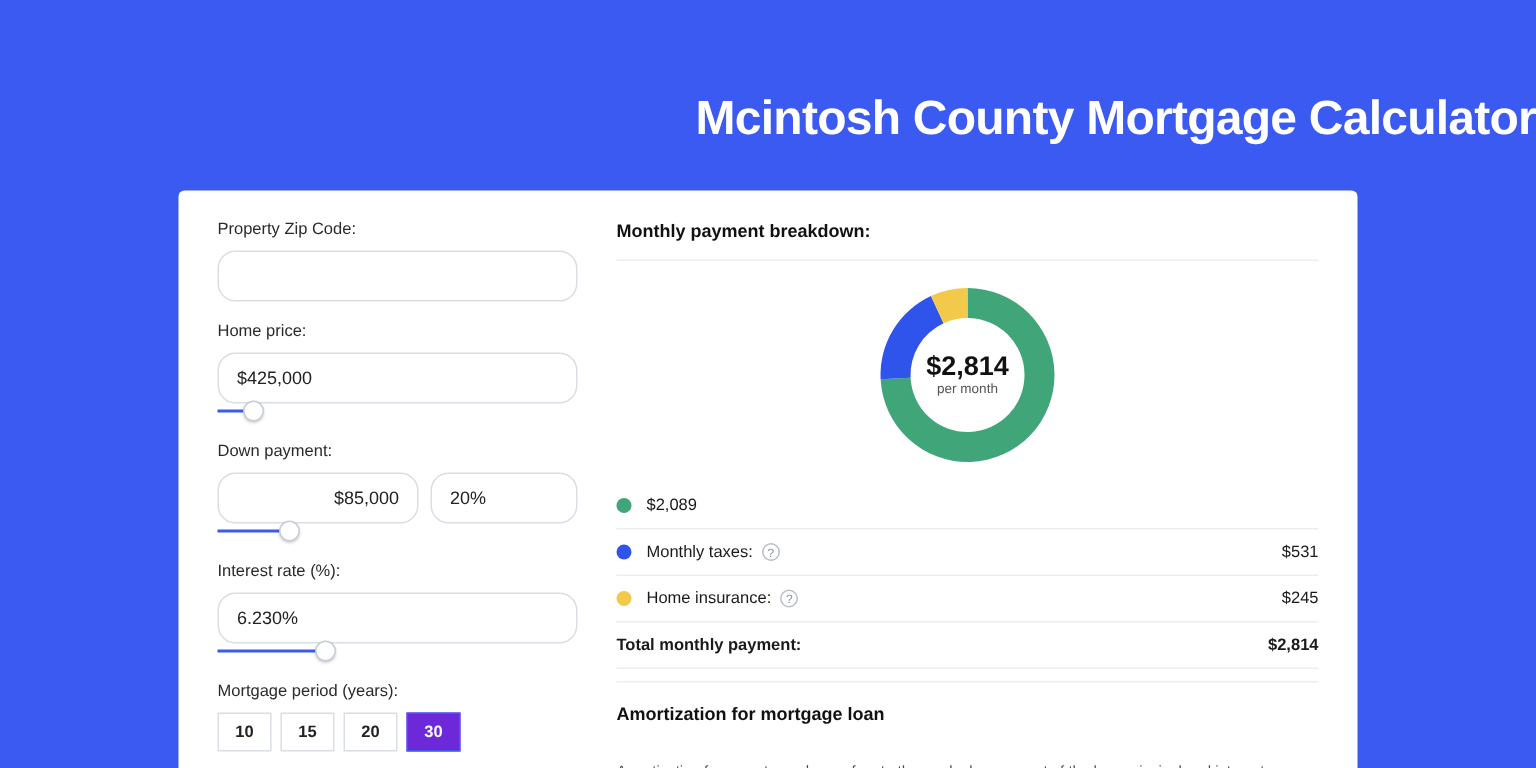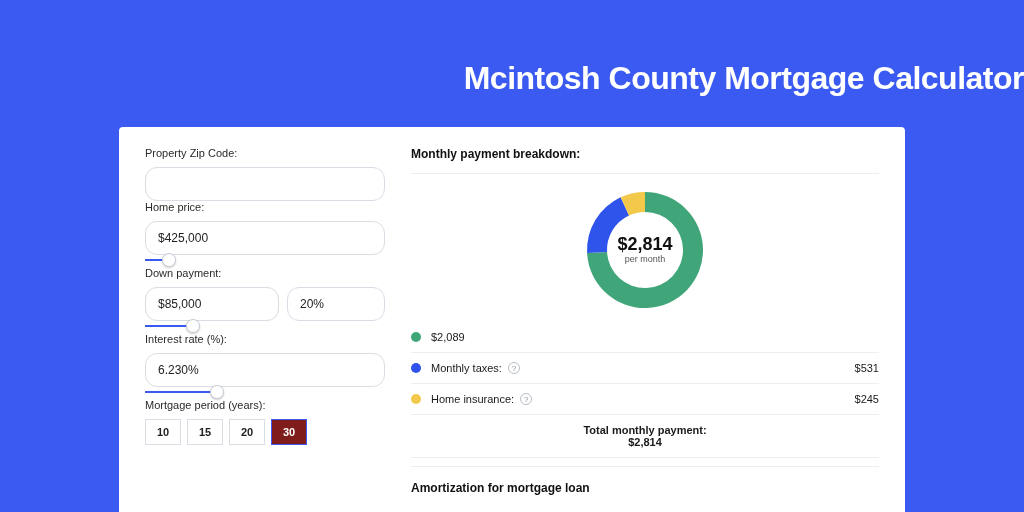--- a/index.html
+++ b/index.html
@@ -27,33 +27,34 @@
     display: flex;
     gap: 26px;
   }
   .col-left { width: 240px; flex-shrink: 0; }
   .col-right { flex: 1; }
 
   .field-label {
     font-size: 11px;
     color: #2a2a2a;
     margin-bottom: 8px;
+    margin-top: 14px;
   }
   .field-label:first-child { margin-top: 0; }
   .input {
     width: 100%;
     height: 34px;
     border: 1px solid #d9dde4;
     border-radius: 12px;
     padding: 0 12px;
     font-size: 12px;
     color: #222;
   }
   .row-two { display: flex; gap: 8px; }
-  .row-two .input:first-child { flex: 1.5; }
+  .row-two .input:first-child { flex: 1.5; text-align: right; }
   .row-two .input:last-child { flex: 1; }
 
   .slider-track {
     position: relative;
     height: 14px;
     margin-top: -2px;
   }
   .slider-track .track {
     position: absolute;
     top: 6px;
@@ -82,21 +83,21 @@
     background: #fff;
     font-size: 11px;
     font-weight: 600;
     color: #222;
     display: flex;
     align-items: center;
     justify-content: center;
     cursor: pointer;
   }
   .seg-btn.active {
-    background: #7f1d1d;
+    background: #6d28d9;
     border-color: #3a5af2;
     color: #fff;
   }
 
   .section-title {
     font-size: 12px;
     font-weight: 700;
     color: #111;
     padding-bottom: 12px;
     border-bottom: 1px solid #eceef3;
@@ -133,21 +134,21 @@
   .legend-row:last-of-type { border-bottom: none; }
   .legend-dot {
     width: 10px;
     height: 10px;
     border-radius: 50%;
     margin-right: 10px;
     flex-shrink: 0;
   }
   .legend-label { flex: 1; display:flex; align-items:center; gap:6px; }
   .legend-val { font-weight: 400; }
-  .legend-total { font-weight: 700; border-top:1px solid #eceef3;flex-direction:column; }
+  .legend-total { font-weight: 700; border-top:1px solid #eceef3; }
   .legend-total .legend-label { font-weight:700; }
   .legend-total .legend-val { font-weight:700; }
 
   .qmark {
     width: 12px;
     height: 12px;
     border: 1px solid #b9bec8;
     border-radius: 50%;
     font-size: 8px;
     color: #8a8f99;

